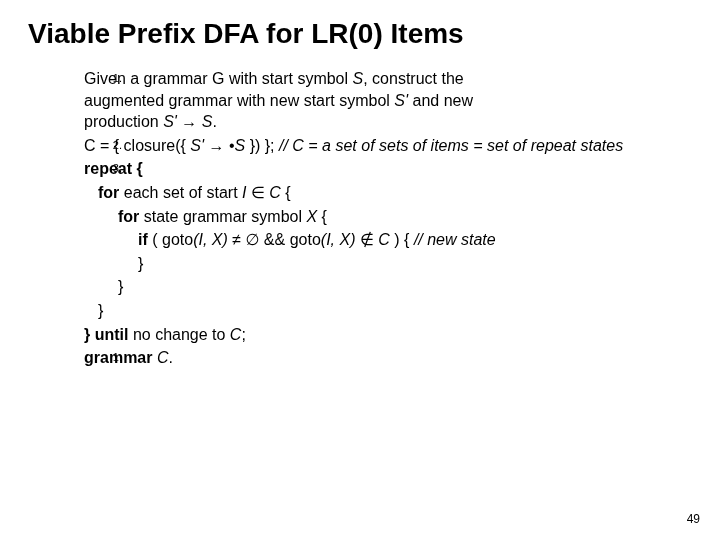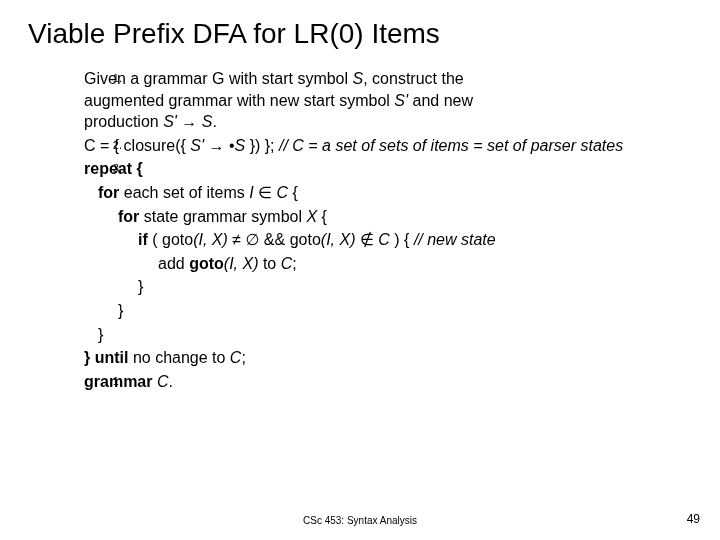--- a/index.html
+++ b/index.html
@@ -15,21 +15,21 @@
   }
   .slide {
     padding: 18px 28px 0 28px;
     box-sizing: border-box;
     width: 720px;
     height: 540px;
     position: relative;
   }
   .title {
     font-size: 28px;
-    font-weight: normal;
+    font-weight: bold;
     margin-bottom: 18px;
   }
   .content {
     position: relative;
     padding-left: 56px;
     font-size: 16px;
     line-height: 1.35;
   }
   .num {
     position: absolute;
@@ -76,54 +76,50 @@
 
     <div class="item">
       <span class="num">1.</span>
       <span>Given a grammar G with start symbol </span><span class="ital">S</span><span>, construct the</span><br>
       <span>augmented grammar with new start symbol </span><span class="ital">S'</span><span> and new</span><br>
       <span>production </span><span class="ital">S'</span><span> → </span><span class="ital">S</span><span>.</span>
     </div>
 
     <div class="item">
       <span class="num">2.</span>
-      <span>C = { </span><span class="ul">closure</span><span>({ </span><span class="ital">S'</span><span> → </span><span>•</span><span class="ital">S</span><span> }) };  </span><span class="comment"><span>// C  =  a </span><span class="ul">set of sets</span><span> of items = set of parser states</span></span>
+      <span>C = { </span><span class="ul">closure</span><span>({ </span><span class="ital">S'</span><span> → </span><span>•</span><span class="ital">S</span><span> }) };  </span><span class="comment"><span>// C  =  a </span><span class="ul">set of sets</span><span> of items = set of repeat states</span></span>
     </div>
 
     <div class="item">
       <span class="num">3.</span>
       <b>repeat {</b>
     </div>
 
     <div class="item ind1">
-      <b>for</b><span> each set of items </span><span class="ital">I</span><span> ∈ </span><span class="ital">C</span><span> {</span>
+      <b>for</b><span> each set of start </span><span class="ital">I</span><span> ∈ </span><span class="ital">C</span><span> {</span>
     </div>
 
     <div class="item ind2">
       <b>for</b><span> state grammar symbol </span><span class="ital">X</span><span> {</span>
     </div>
 
     <div class="item ind3">
       <b>if</b><span> ( </span><span class="ul">goto</span><span class="ital">(I, X)</span><span> ≠ ∅   &amp;&amp;   </span><span class="ul">goto</span><span class="ital">(I, X)</span><span> ∉ </span><span class="ital">C</span><span> ) {        </span><span class="comment">// new state</span>
     </div>
 
-    <div class="item ind4">
-      <span>add </span><b class="ul">goto</b><span class="ital">(I, X)</span><span> to </span><span class="ital">C</span><span>;</span>
-    </div>
 
     <div class="item ind3">}</div>
     <div class="item ind2">}</div>
     <div class="item ind1">}</div>
 
     <div class="item">
       <b>} until</b><span> no change to </span><span class="ital">C</span><span>;</span>
     </div>
 
     <div class="item">
       <span class="num">1.</span>
       <b>grammar </b><span class="ital">C</span><span>.</span>
     </div>
 
   </div>
 
-  <div class="footer-center">CSc 453: Syntax Analysis</div>
   <div class="footer-right">49</div>
 </div>
 
 </body></html>

